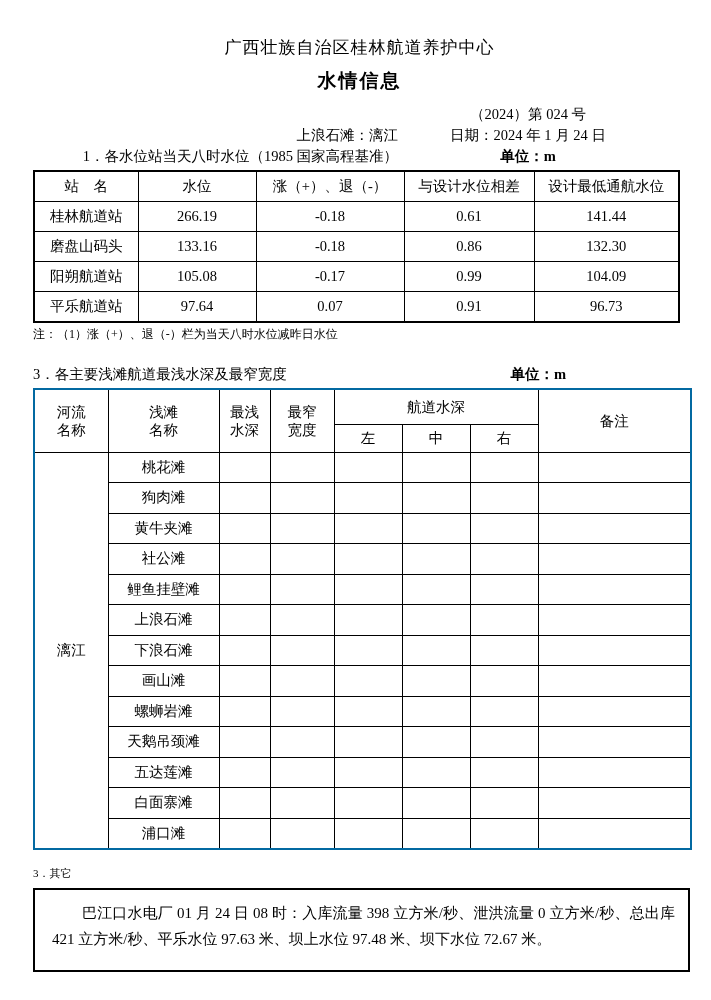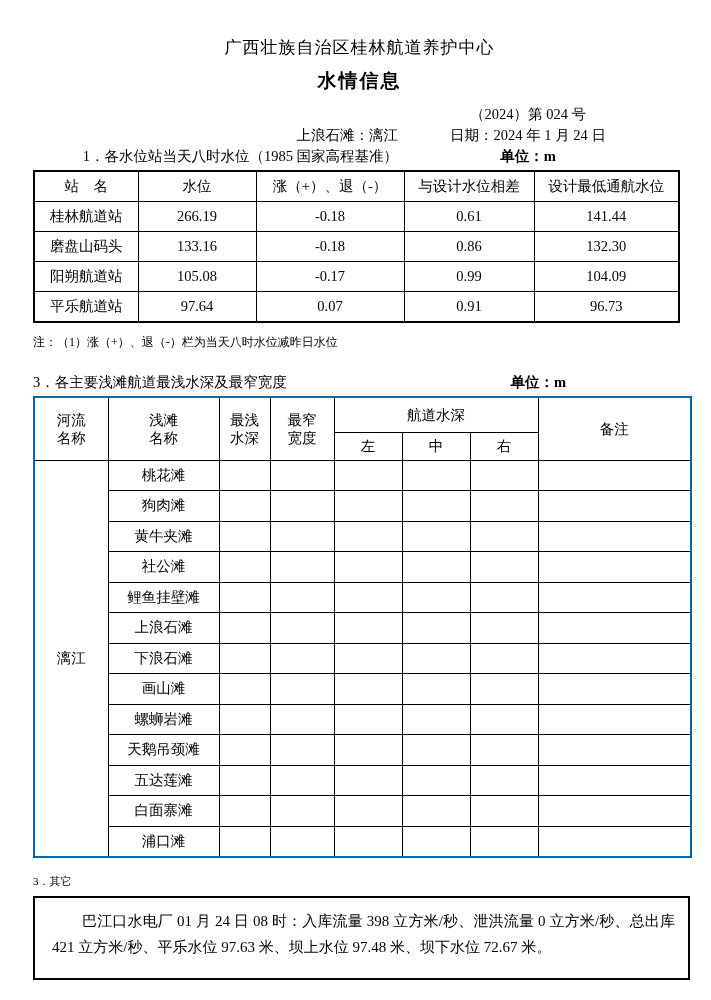--- a/index.html
+++ b/index.html
@@ -17,21 +17,21 @@
   .info-row { display:flex; justify-content:flex-end; align-items:baseline; width:653px; font-size:14.5px; line-height:21px; }
   .right-col { width:260px; text-align:center; margin-right:28px; flex:none; }
   .left-txt { flex:none; }
 
   table { border-collapse:collapse; table-layout:fixed; }
   th, td { padding:0 2px; text-align:center; vertical-align:middle; font-weight:normal; }
 
   .t1 { width:645px; margin-top:3px; border:2px solid #000; }
   .t1 th, .t1 td { border:1.5px solid #000; height:29px; font-size:14.5px; }
 
-  .notes { font-size:12px; line-height:17.5px; margin-top:11px; }
+  .notes { font-size:12px; line-height:17.5px; margin-top:3px; }
   .notes .n2 { padding-left:29px; }
 
   .sec-row { display:flex; width:653px; font-size:14.5px; margin-top:21px; align-items:baseline; }
   .sec-row .unit { margin-left:auto; margin-right:120px; font-weight:bold; }
   .unit-b { font-weight:bold; }
 
   .t2 { width:657px; margin-top:4px; border:2px solid #0369a1; }
   .t2 th, .t2 td { border:1.5px solid #000; font-size:14.5px; }
   .t2 th { white-space:pre-line; line-height:18px; }
   .t2 .hdr-top th { height:34px; }

